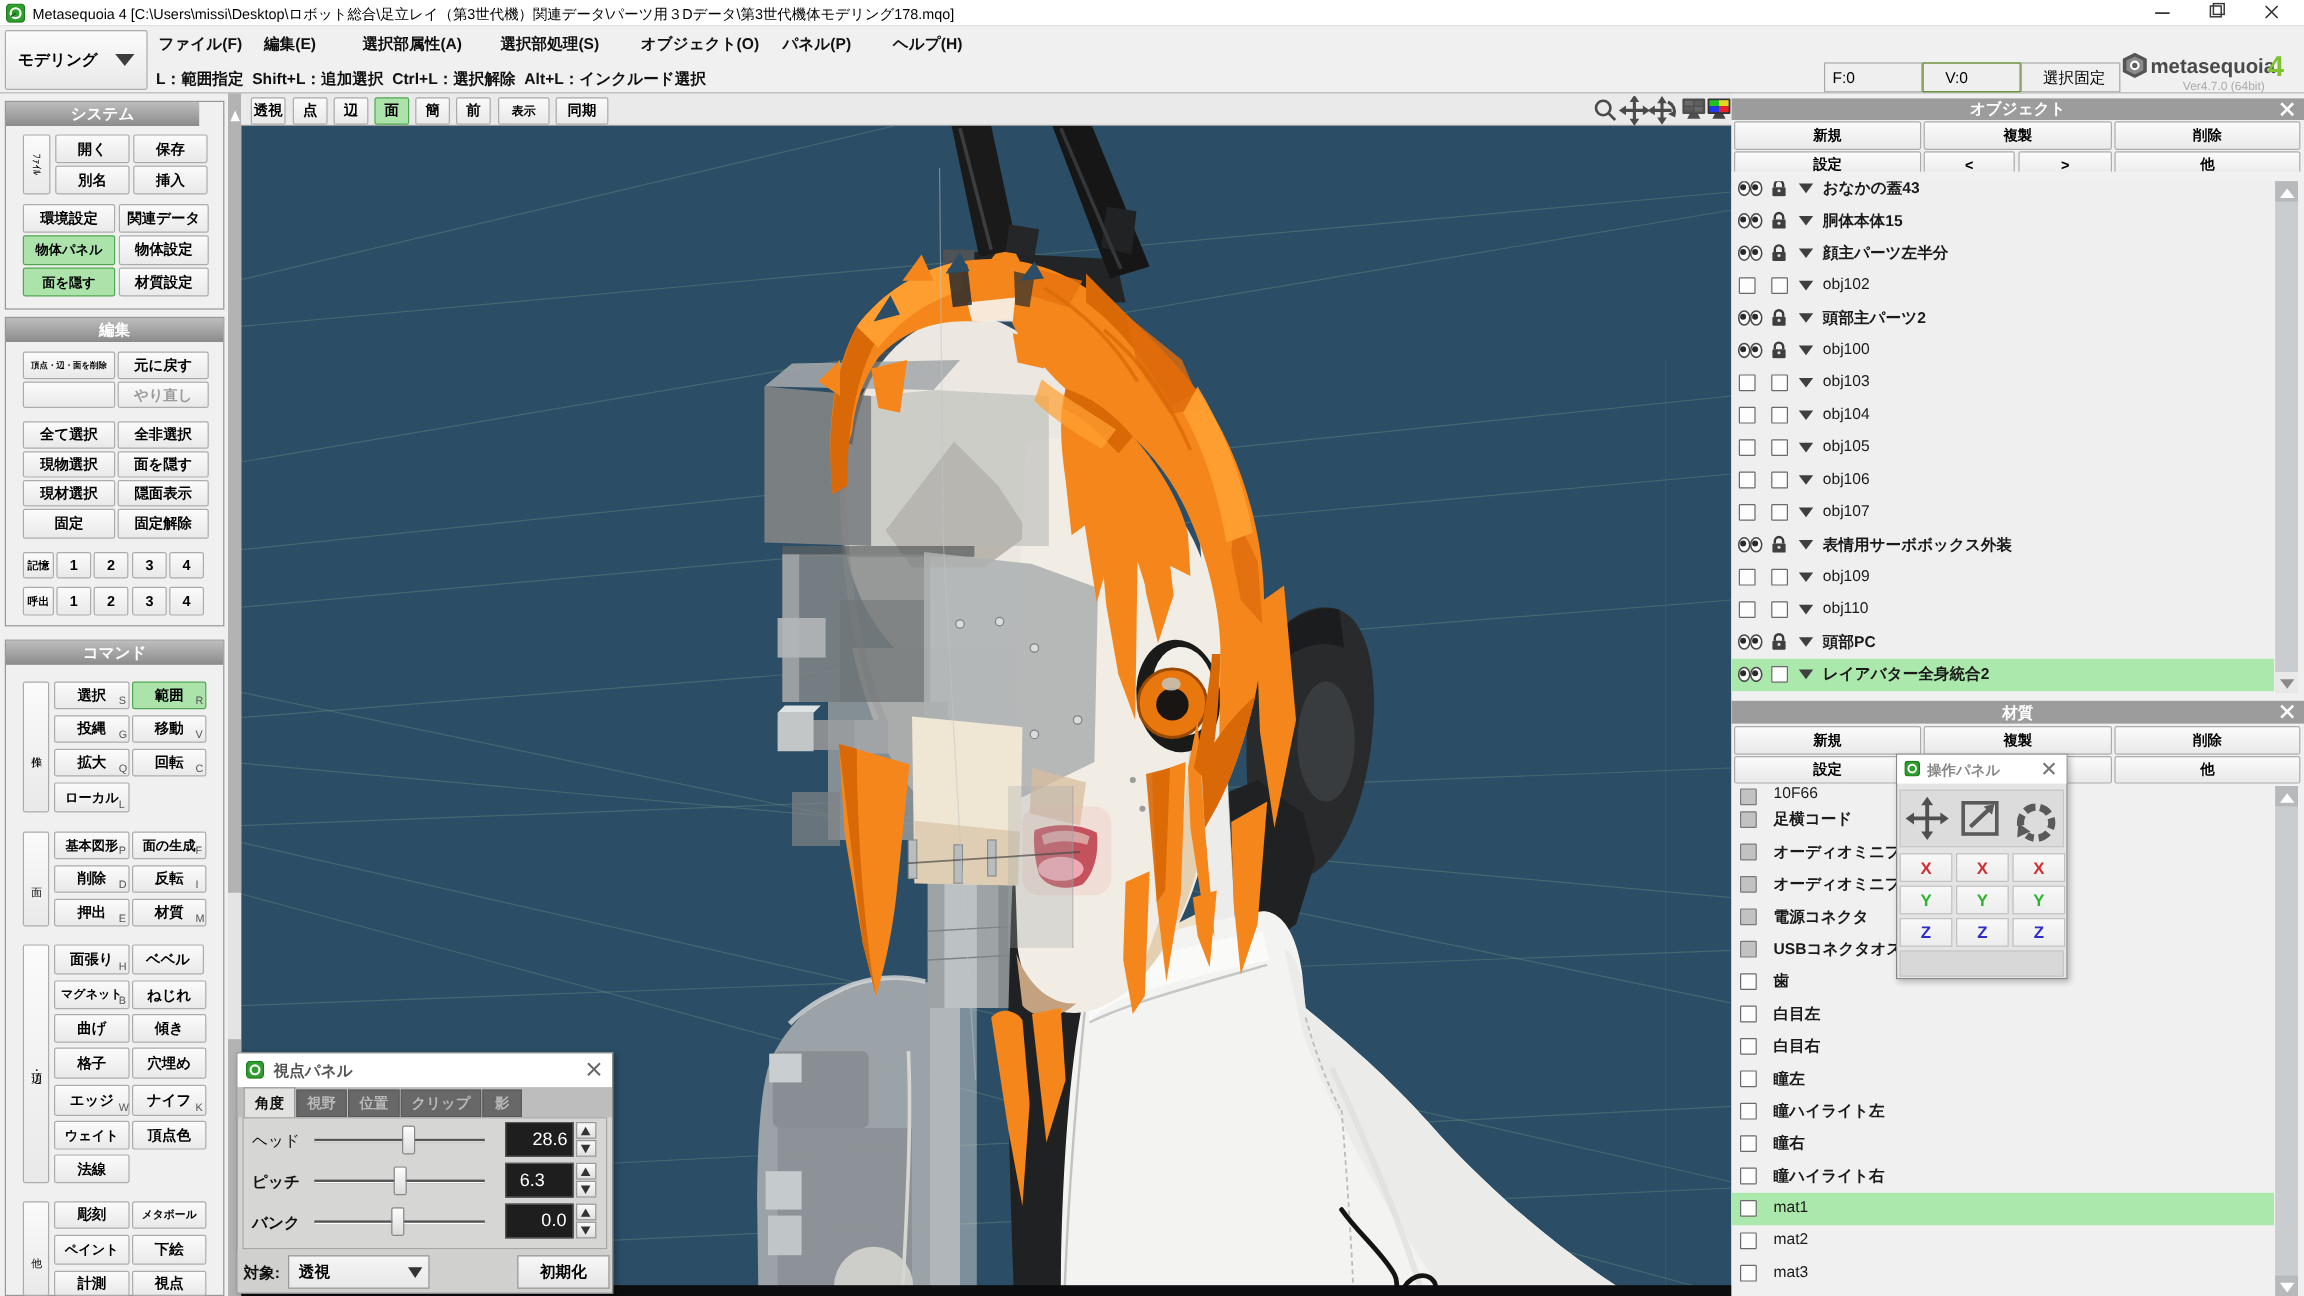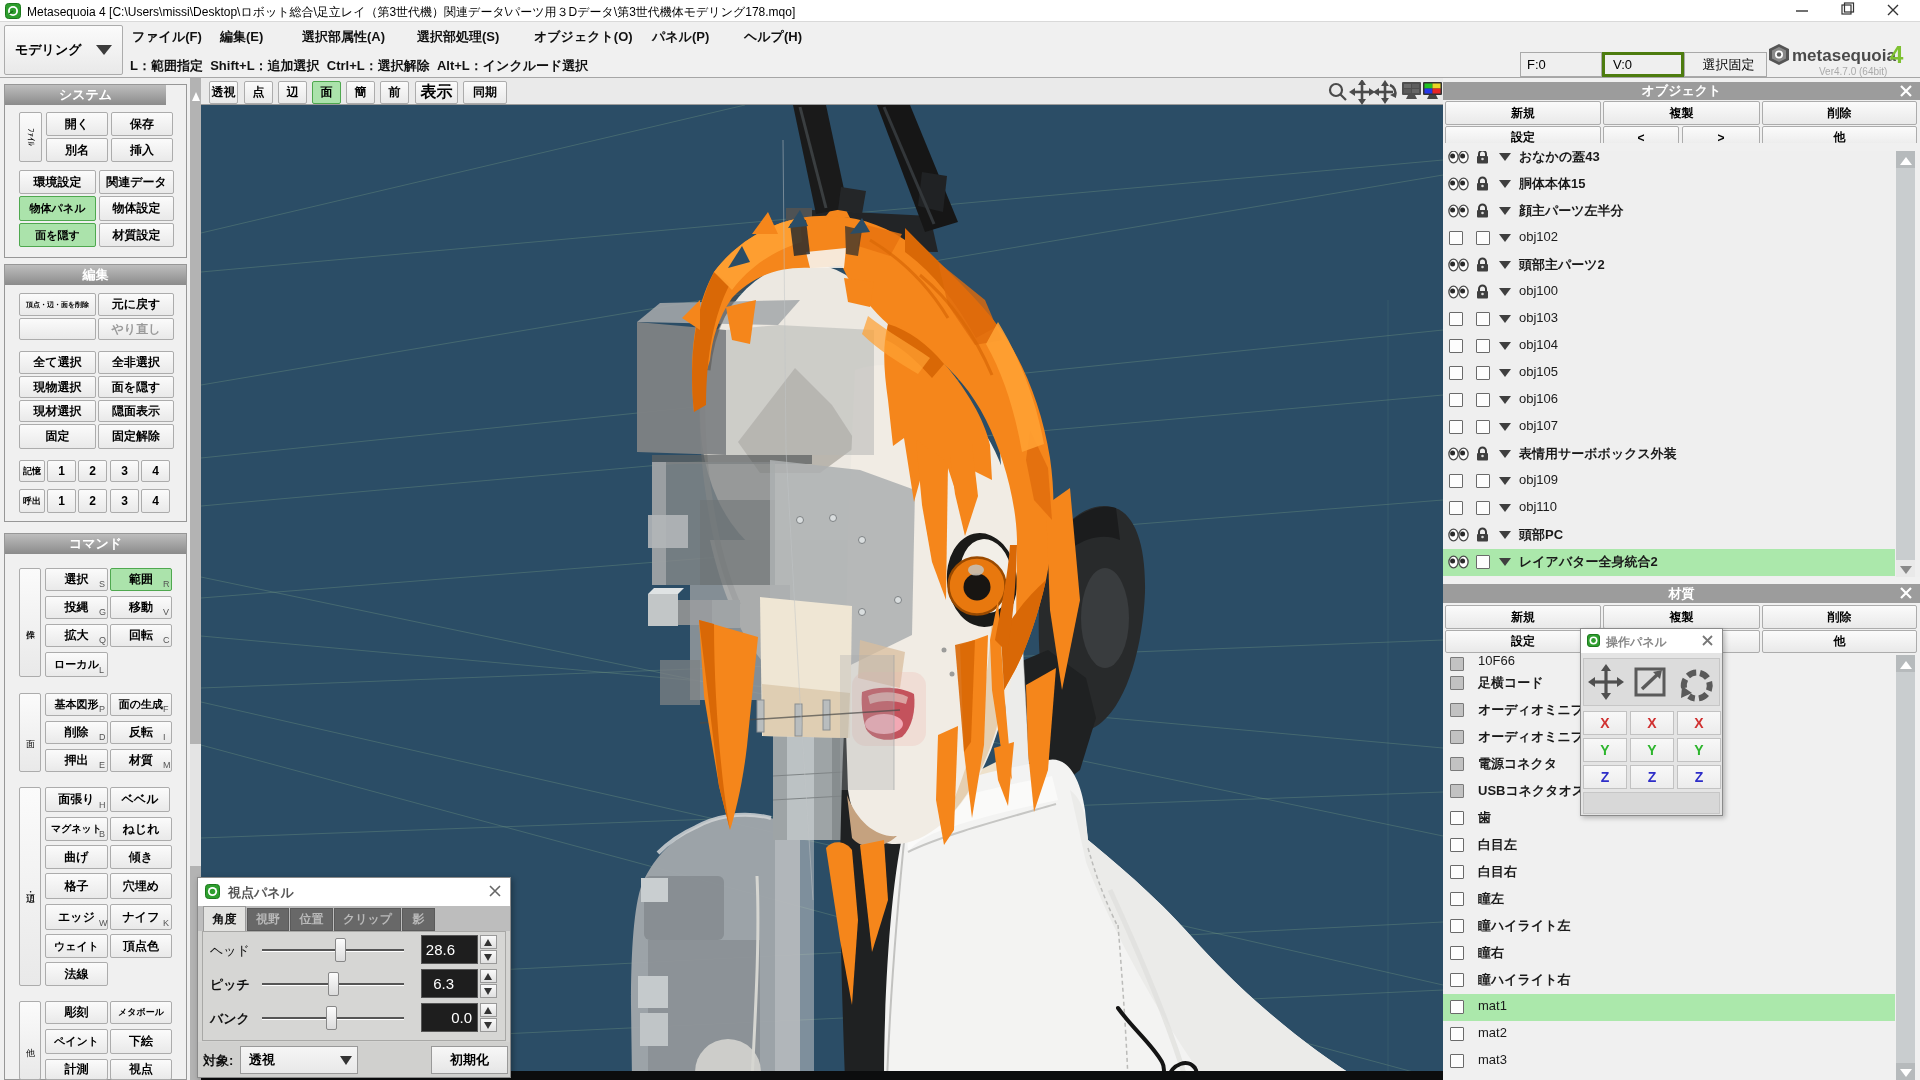--- a/index.html
+++ b/index.html
@@ -31,21 +31,21 @@
 <div class="abs" style="left:96px;top:45px;width:0;height:0;border-left:8px solid transparent;border-right:8px solid transparent;border-top:10px solid #3c3c3c"></div>
 <div class="abs" style="left:132px;top:28px;font-size:13px;font-weight:bold;color:#111">ファイル(F)</div>
 <div class="abs" style="left:220px;top:28px;font-size:13px;font-weight:bold;color:#111">編集(E)</div>
 <div class="abs" style="left:302px;top:28px;font-size:13px;font-weight:bold;color:#111">選択部属性(A)</div>
 <div class="abs" style="left:417px;top:28px;font-size:13px;font-weight:bold;color:#111">選択部処理(S)</div>
 <div class="abs" style="left:534px;top:28px;font-size:13px;font-weight:bold;color:#111">オブジェクト(O)</div>
 <div class="abs" style="left:652px;top:28px;font-size:13px;font-weight:bold;color:#111">パネル(P)</div>
 <div class="abs" style="left:744px;top:28px;font-size:13px;font-weight:bold;color:#111">ヘルプ(H)</div>
 <div class="abs" style="left:130px;top:57px;font-size:13px;font-weight:bold;color:#111">L：範囲指定&nbsp;&nbsp;Shift+L：追加選択&nbsp;&nbsp;Ctrl+L：選択解除&nbsp;&nbsp;Alt+L：インクルード選択</div>
 <div class="abs" style="left:1520px;top:52px;width:82px;height:25px;background:#efefef;border:1px solid #a9a9a9;display:flex;align-items:center;justify-content:flex-start;padding-left:6px;font-size:13px">F:0</div>
-<div class="abs" style="left:1602px;top:52px;width:82px;height:25px;background:#efefef;border:3px solid #4d7c0f;display:flex;align-items:center;justify-content:flex-start;padding-left:8px;font-size:13px">V:0</div>
+<div class="abs" style="left:1602px;top:52px;width:82px;height:25px;background:#efefef;border:1px solid #4d7c0f;display:flex;align-items:center;justify-content:flex-start;padding-left:18px;font-size:13px">V:0</div>
 <div class="abs" style="left:1684px;top:52px;width:83px;height:25px;background:#efefef;border:1px solid #a9a9a9;display:flex;align-items:center;justify-content:center;padding-left:6px;font-size:13px">選択固定</div>
 <svg class="abs" style="left:1767px;top:40px" width="150" height="38">
 <polygon points="12,4 22,9 22,20 12,25 2,20 2,9" fill="#555"></polygon>
 <polygon points="12,7 19,10.5 19,18.5 12,22 5,18.5 5,10.5" fill="#8a8a8a"></polygon>
 <circle cx="12" cy="14.5" r="4" fill="#fff"></circle>
     <circle cx="12" cy="14.5" r="2.2" fill="#5a5a5a"></circle>
 <text x="25" y="21" font-size="17" font-weight="bold" fill="#4a4a4a" font-family="Liberation Sans">metasequoia</text>
 <text x="123" y="23" font-size="24" font-weight="bold" fill="#7ec131" font-family="Liberation Sans">4</text>
 <text x="52" y="35" font-size="10" fill="#aaa" font-family="Liberation Sans">Ver4.7.0 (64bit)</text>
 </svg>
@@ -145,21 +145,21 @@
 <div class="btn" style="left:110px;top:1029px;width:62px;height:25px;font-size:12px">下絵</div>
 <div class="btn" style="left:45px;top:1059px;width:63px;height:21px;font-size:12px">計測</div>
 <div class="btn" style="left:110px;top:1059px;width:62px;height:21px;font-size:12px">視点</div>
 <div class="abs" style="left:201px;top:78px;width:1242px;height:27px;background:#eaeaea;border-bottom:1px solid #9c9c9c"></div>
 <div class="btn" style="left:209px;top:81px;width:29px;height:23px;font-size:12px;border-radius:2px">透視</div>
 <div class="btn" style="left:244px;top:81px;width:29px;height:23px;font-size:12px;border-radius:2px">点</div>
 <div class="btn" style="left:278px;top:81px;width:29px;height:23px;font-size:12px;border-radius:2px">辺</div>
 <div class="btn btng" style="left:312px;top:81px;width:29px;height:23px;font-size:12px;border-radius:2px">面</div>
 <div class="btn" style="left:346px;top:81px;width:29px;height:23px;font-size:12px;border-radius:2px">簡</div>
 <div class="btn" style="left:380px;top:81px;width:29px;height:23px;font-size:12px;border-radius:2px">前</div>
-<div class="btn" style="left:415px;top:81px;width:43px;height:23px;font-size:16px;border-radius:2px">表示</div>
+<div class="btn" style="left:415px;top:81px;width:43px;height:23px;font-size:10px;border-radius:2px">表示</div>
 <div class="btn" style="left:463px;top:81px;width:44px;height:23px;font-size:12px;border-radius:2px">同期</div>
 <svg class="abs" style="left:1326px;top:80px" width="117" height="26">
 <g stroke="#4a4a4a" stroke-width="2.2" fill="none">
 <circle cx="10" cy="10" r="6"></circle>
       <line x1="14.5" y1="14.5" x2="20" y2="20"></line>
 </g>
 <g transform="translate(36,12)">
 <g stroke="#4a4a4a" stroke-width="2.6">
         <line x1="-9" y1="0" x2="9" y2="0"></line>
         <line x1="0" y1="-9" x2="0" y2="9"></line>
@@ -671,21 +671,21 @@
 <div class="abs" style="left:198px;top:906px;width:312px;height:25px;background:#bdbdbd"></div>
 <div class="abs" style="left:203px;top:906px;width:43px;height:25px;background:#e2e2e0;border:1px solid #9a9a9a;border-bottom:none;display:flex;align-items:center;justify-content:center;font-size:12px;font-weight:bold;color:#111">角度</div>
 <div class="abs" style="left:247px;top:908px;width:42px;height:23px;background:#686868;border:1px solid #5a5a5a;display:flex;align-items:center;justify-content:center;font-size:12px;font-weight:bold;color:#b9b9b9">視野</div>
 <div class="abs" style="left:290px;top:908px;width:43px;height:23px;background:#686868;border:1px solid #5a5a5a;display:flex;align-items:center;justify-content:center;font-size:12px;font-weight:bold;color:#b9b9b9">位置</div>
 <div class="abs" style="left:334px;top:908px;width:67px;height:23px;background:#686868;border:1px solid #5a5a5a;display:flex;align-items:center;justify-content:center;font-size:12px;font-weight:bold;color:#b9b9b9">クリップ</div>
 <div class="abs" style="left:402px;top:908px;width:33px;height:23px;background:#686868;border:1px solid #5a5a5a;display:flex;align-items:center;justify-content:center;font-size:12px;font-weight:bold;color:#b9b9b9">影</div>
 <div class="abs" style="left:202px;top:931px;width:304px;height:110px;background:#d6d6d4;border:1px solid #a8a8a6"></div>
 <div class="abs" style="left:210px;top:942px;font-size:13px;font-weight:normal;color:#111">ヘッド</div>
 <div class="abs" style="left:262px;top:949px;width:142px;height:3px;background:#555;border-bottom:1px solid #fff"></div>
 <div class="abs" style="left:335px;top:938px;width:11px;height:24px;background:linear-gradient(#fdfdfd,#dcdcdc);border:1px solid #888;border-radius:2px"></div>
-<div class="abs" style="left:421px;top:935px;width:57px;height:29px;background:#1e1e1e;border:1px solid #555;color:#fff;font-size:15px;display:flex;align-items:center;justify-content:flex-end;padding-right:22px">28.6</div>
+<div class="abs" style="left:421px;top:935px;width:57px;height:29px;background:#1e1e1e;border:1px solid #555;color:#fff;font-size:15px;display:flex;align-items:center;justify-content:flex-end;padding-right:4px">28.6</div>
 <div class="abs" style="left:480px;top:935px;width:17px;height:14px;background:linear-gradient(#fafafa,#e0e0e0);border:1px solid #999"></div>
 <div class="abs" style="left:480px;top:950px;width:17px;height:14px;background:linear-gradient(#fafafa,#e0e0e0);border:1px solid #999"></div>
 <div class="abs" style="left:484px;top:939px;width:0;height:0;border-left:4.5px solid transparent;border-right:4.5px solid transparent;border-bottom:7px solid #333"></div>
 <div class="abs" style="left:484px;top:954px;width:0;height:0;border-left:4.5px solid transparent;border-right:4.5px solid transparent;border-top:7px solid #333"></div>
 <div class="abs" style="left:210px;top:976px;font-size:13px;font-weight:bold;color:#111">ピッチ</div>
 <div class="abs" style="left:262px;top:983px;width:142px;height:3px;background:#555;border-bottom:1px solid #fff"></div>
 <div class="abs" style="left:328px;top:972px;width:11px;height:24px;background:linear-gradient(#fdfdfd,#dcdcdc);border:1px solid #888;border-radius:2px"></div>
 <div class="abs" style="left:421px;top:969px;width:57px;height:29px;background:#1e1e1e;border:1px solid #555;color:#fff;font-size:15px;display:flex;align-items:center;justify-content:flex-end;padding-right:23px">6.3</div>
 <div class="abs" style="left:480px;top:969px;width:17px;height:14px;background:linear-gradient(#fafafa,#e0e0e0);border:1px solid #999"></div>
 <div class="abs" style="left:480px;top:984px;width:17px;height:14px;background:linear-gradient(#fafafa,#e0e0e0);border:1px solid #999"></div>

